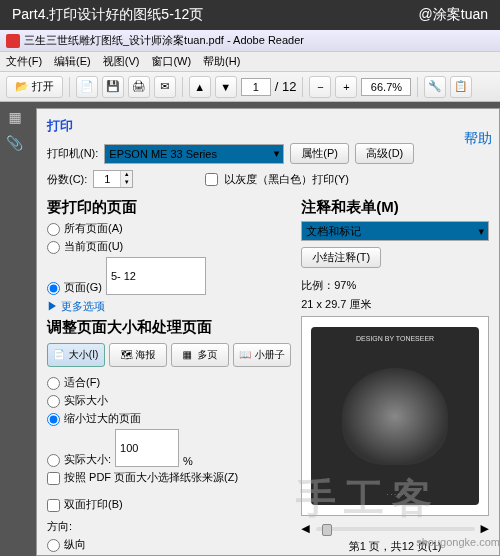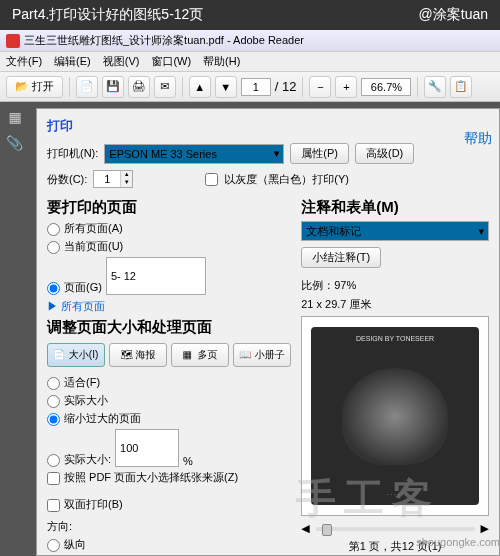--- a/index.html
+++ b/index.html
@@ -135,21 +135,21 @@
             </div>
           <div class="radio-row">
               <input type="radio" name="r1" style="">
               <span>当前页面(U)</span>
             </div>
           <div class="radio-row">
             <input type="radio" name="r1" checked="" style="">
             <span>页面(G)</span>
             <input class="txt-input" style="width: 100px;" value="5- 12">
           </div>
-          <div class="more-link">▶ 所有页面</div>
+          <div class="more-link">▶ 更多选项</div>
 
           <div class="section-h">调整页面大小和处理页面</div>
           <div class="tab-btns">
             <div class="tab-btn active">
                 <span class="tab-icon">📄</span>
                 <span>大小(I)</span>
               </div>
             <div class="tab-btn">
                 <span class="tab-icon">🗺</span>
                 <span>海报</span>

